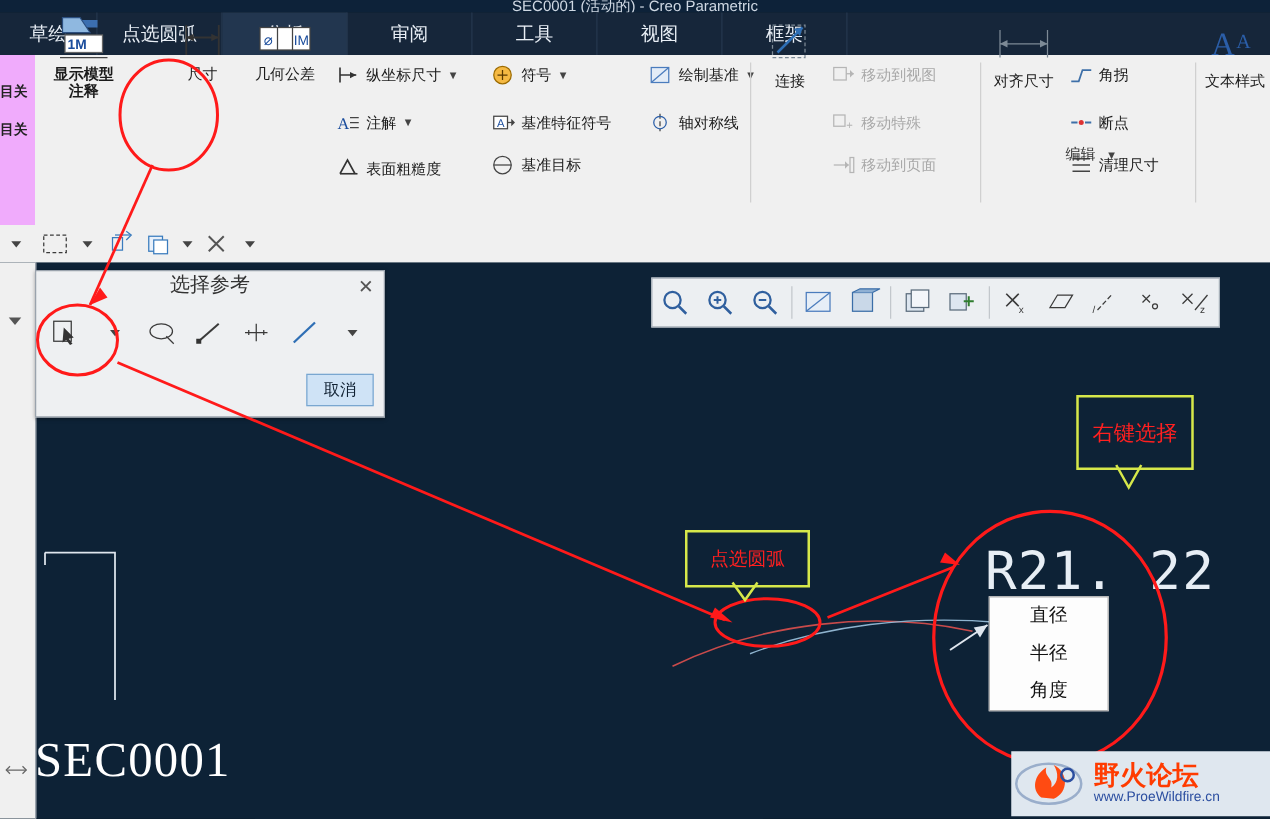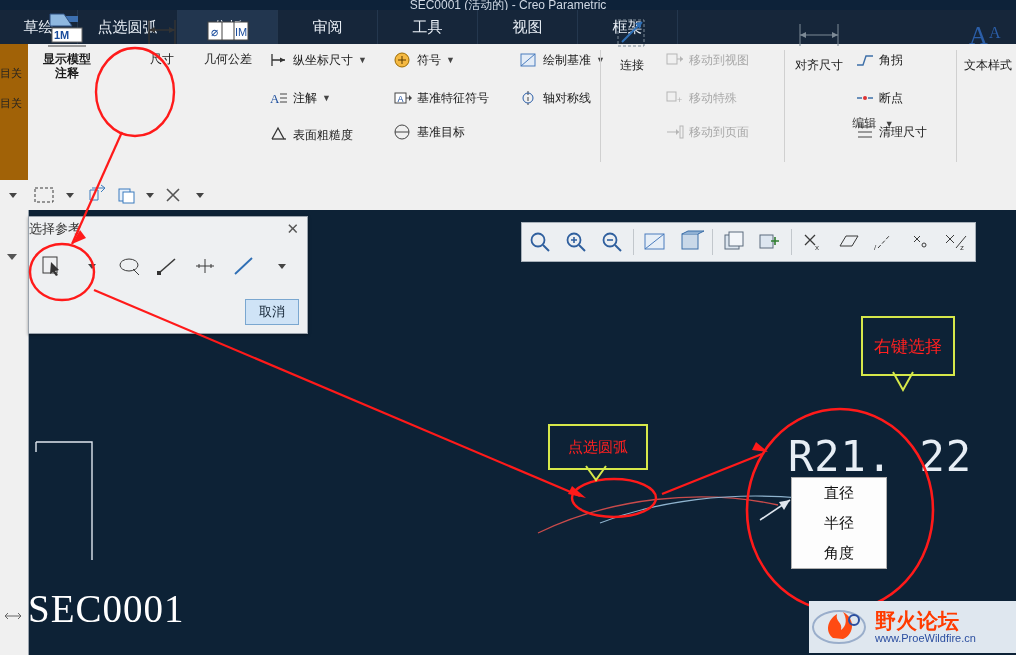--- a/index.html
+++ b/index.html
@@ -27,21 +27,21 @@
   }
   .rtab.active{background:#22364f;}
   .rtab:first-child{width:78px;}
   
   .ribbon{
     position:absolute;left:0;top:44px;width:1016px;height:136px;
     background:#f0f0f0;border-bottom:1px solid #b9b9b9;
   }
   .ribbon-left-stub{
     position:absolute;left:0;top:44px;width:28px;height:136px;
-    background:#a16207;font-size:11px;color:#222;
+    background:#f0abfc;font-size:11px;color:#222;font-weight:bold;
   }
   .ribbon-left-stub div{position:absolute;left:0;width:28px;text-align:left;}
   .grp{position:absolute;top:0;height:136px;}
   .grp-title{
     position:absolute;bottom:4px;width:100%;text-align:center;
     font-size:12px;color:#333;
   }
   .sep{
     position:absolute;top:6px;width:1px;height:112px;background:#d0d0d0;
   }
@@ -78,21 +78,21 @@
     position:absolute;left:0;top:210px;width:28px;height:445px;
     background:#f0f0f0;border-right:1px solid #9aa3ad;
   }
   
   .dialog{
     position:absolute;left:28px;top:216px;width:278px;height:116px;
     background:#eef0f2;border:1px solid #9aa3ad;
     box-shadow:0 1px 3px rgba(0,0,0,.35);
   }
   .dialog .dtitle{
-    height:24px;line-height:24px;font-size:13px;color:#333;
+    height:24px;line-height:24px;text-align:center;font-size:16px;color:#333;
   }
   .dialog .dclose{
     position:absolute;right:8px;top:3px;font-size:15px;color:#555;
   }
   .dialog .dtools{
     position:absolute;left:6px;top:28px;width:266px;height:42px;
     display:flex;align-items:center;
   }
   .dialog .dtools .tb{
     width:40px;height:38px;display:flex;align-items:center;justify-content:center;

